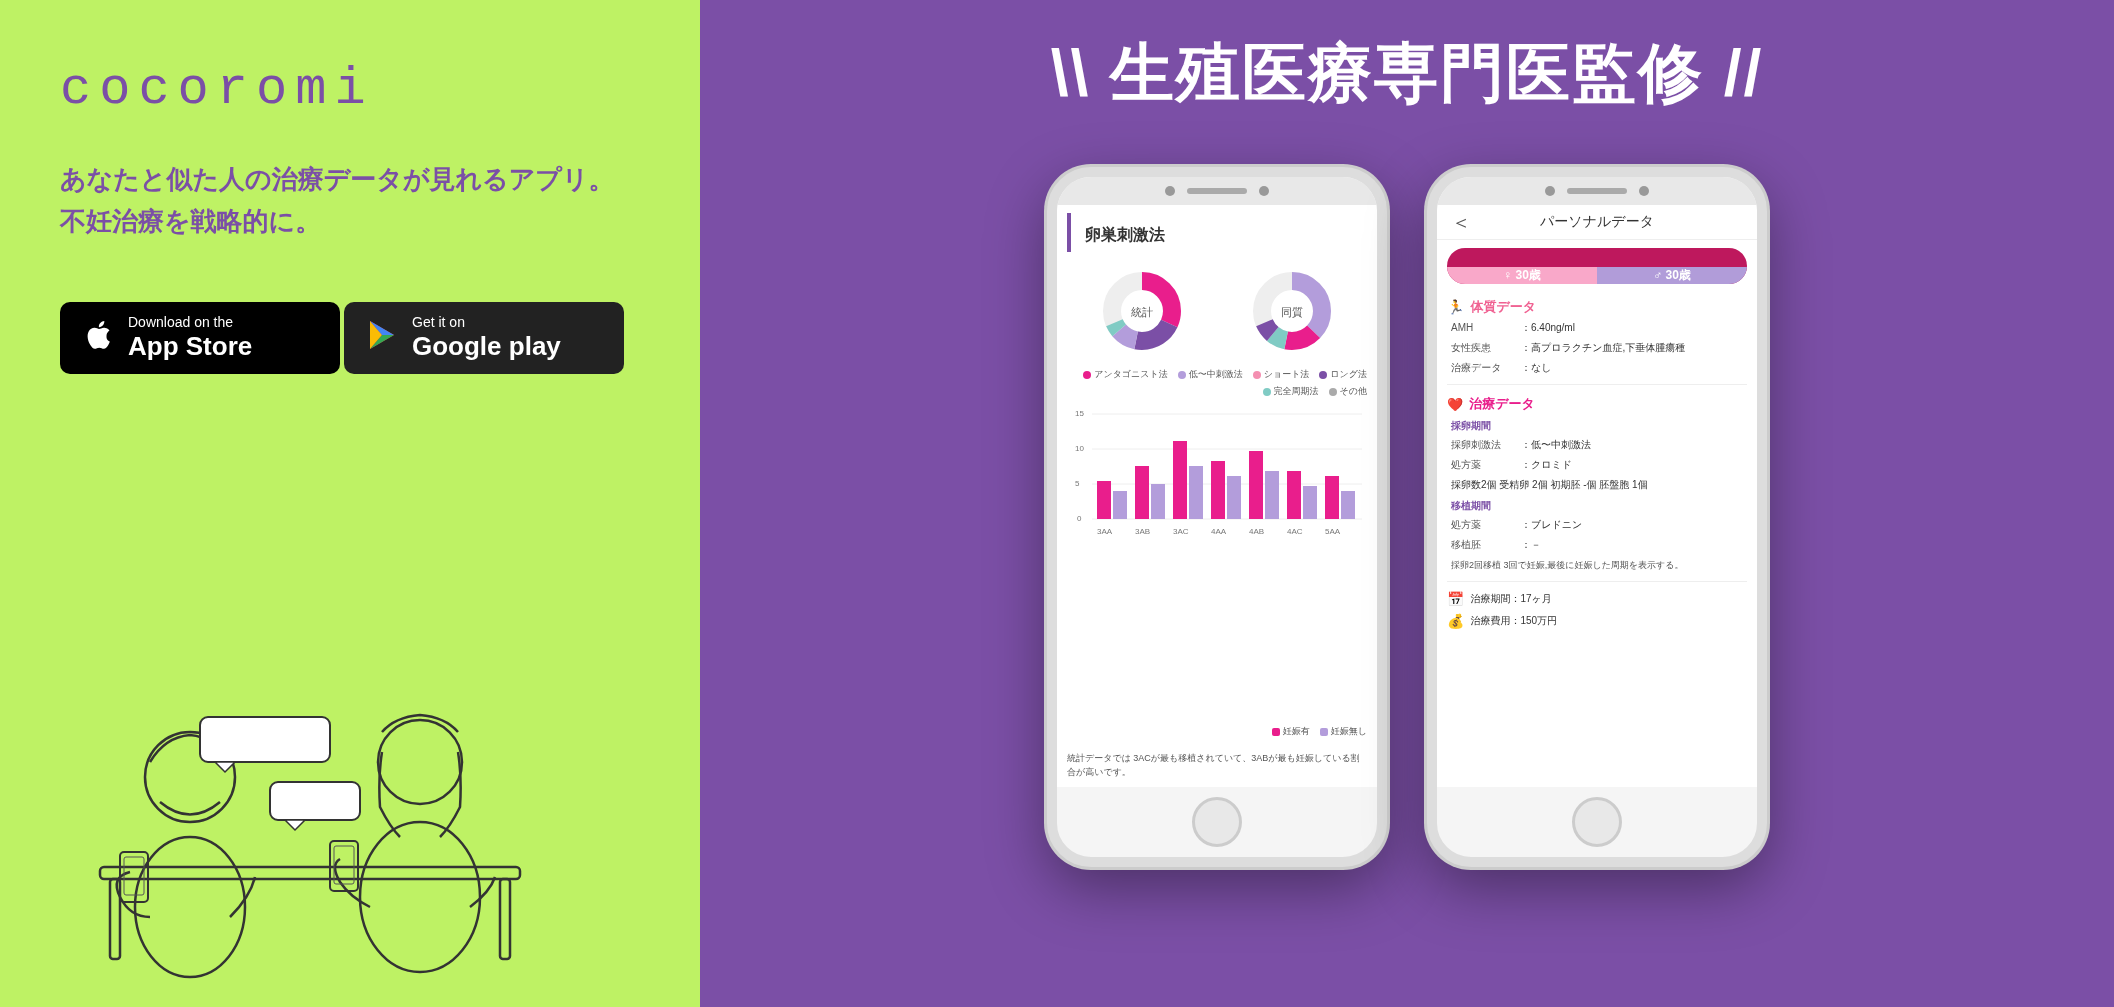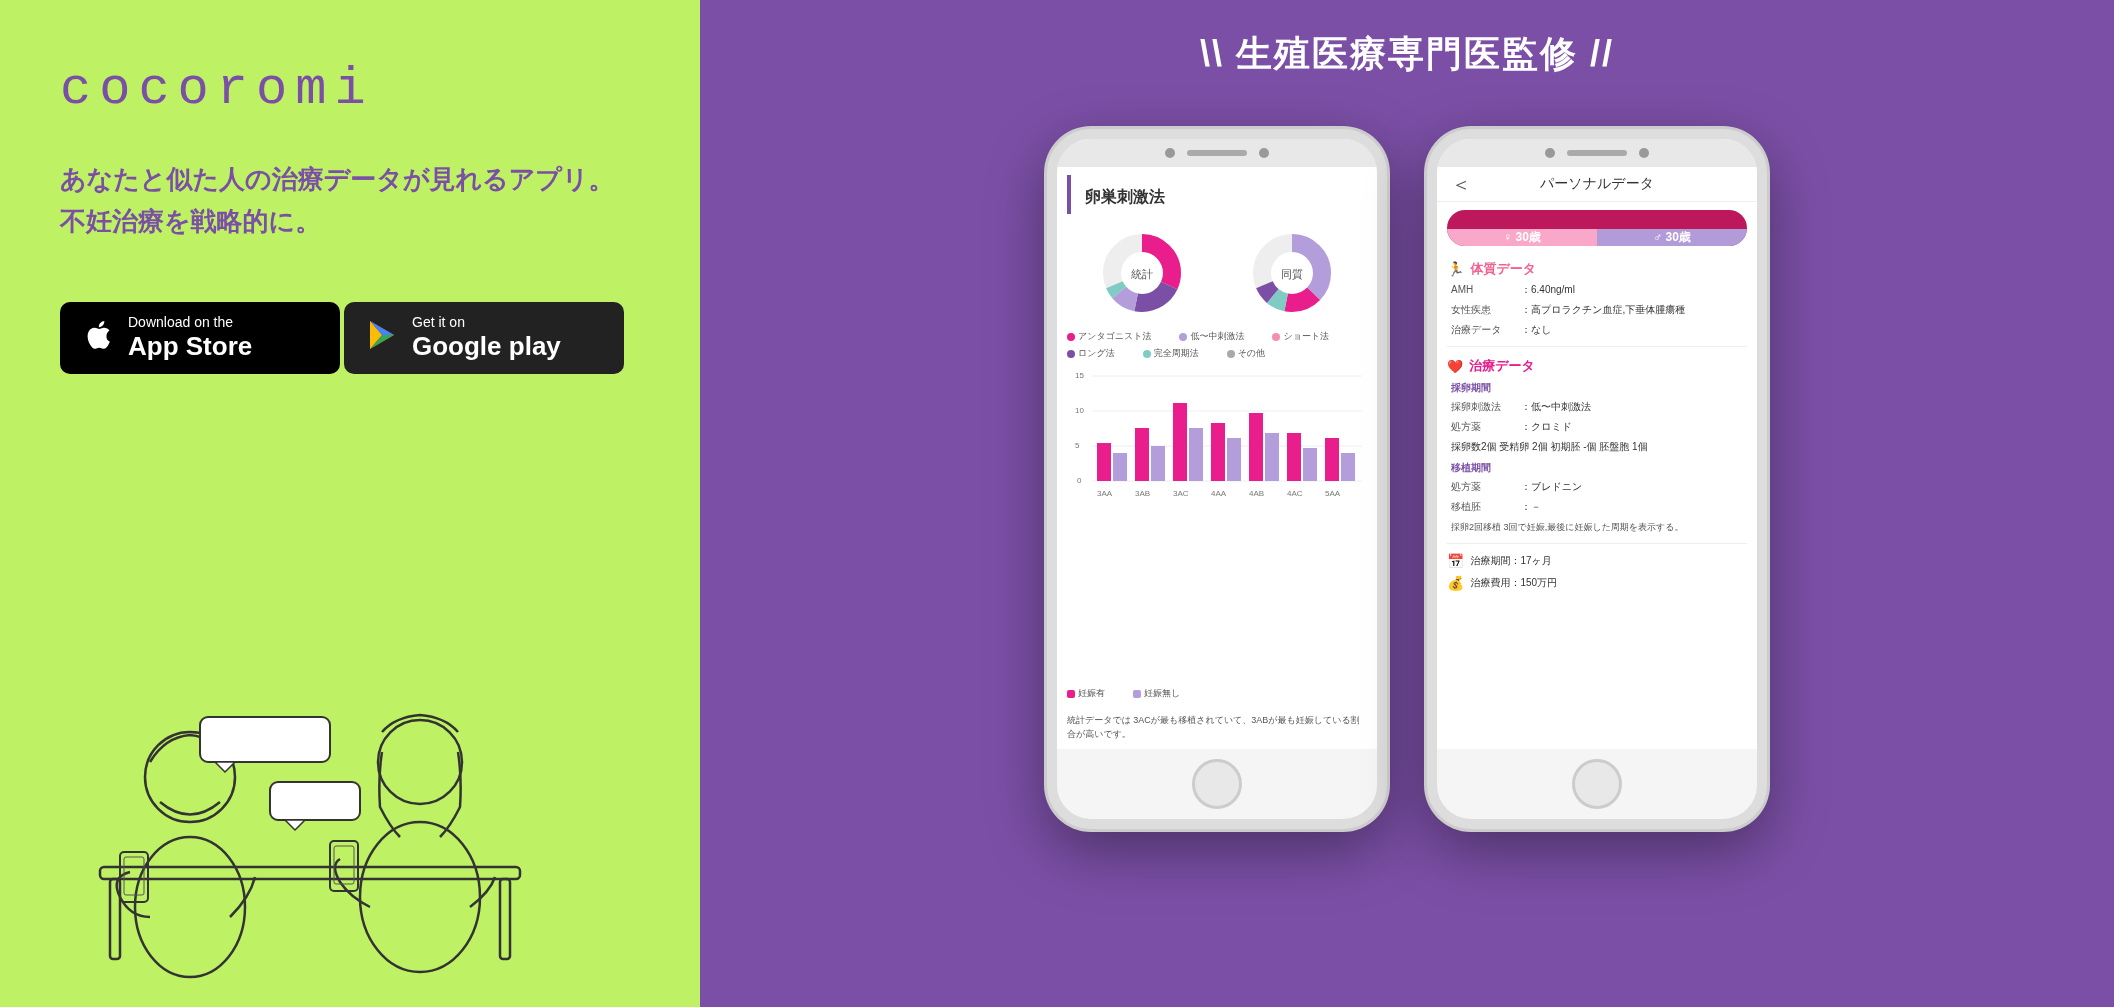--- a/index.html
+++ b/index.html
@@ -109,21 +109,21 @@
       position: relative;
       z-index: 2;
       height: 100%;
       display: flex;
       flex-direction: column;
       align-items: center;
       padding-top: 30px;
     }
 
     .specialist-badge {
-      font-size: 36px;
+      font-size: 64px;
       font-weight: 900;
       color: #fff;
       margin-bottom: 40px;
       letter-spacing: 2px;
     }
 
     .phones-container {
       display: flex;
       gap: 40px;
       align-items: flex-start;
@@ -205,22 +205,23 @@
     .donut-wrap {
       display: flex;
       flex-direction: column;
       align-items: center;
       gap: 6px;
     }
 
     .legend-row {
       display: flex;
       flex-wrap: wrap;
-      gap: 4px 28px;
+      gap: 4px 10px;
       padding: 2px 10px 8px;
+      justify-content: flex-end;
     }
 
     .legend-item {
       display: flex;
       align-items: center;
       gap: 3px;
       font-size: 9px;
       color: #555;
     }
 

